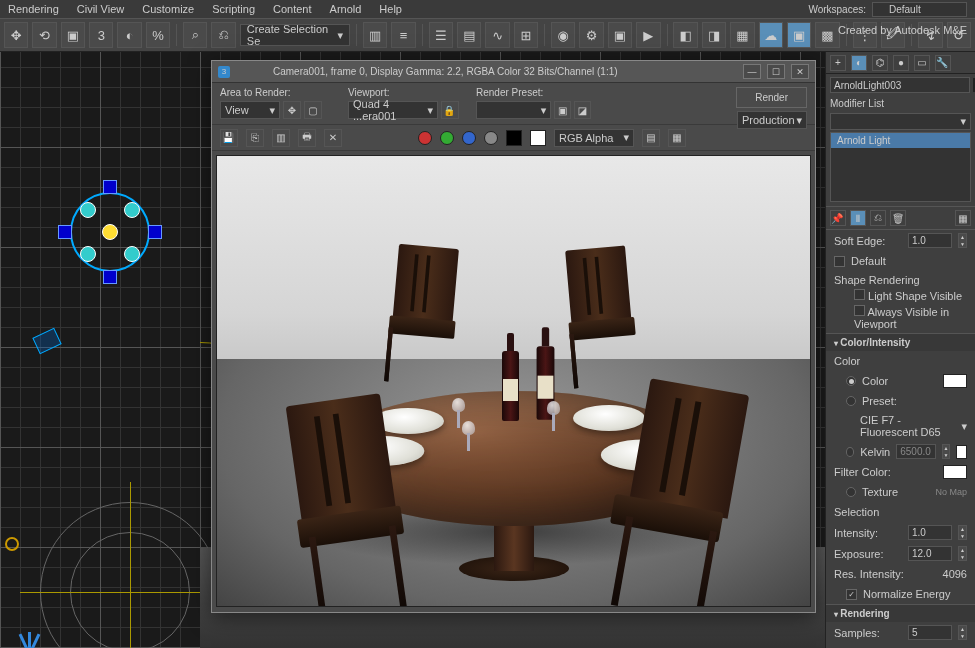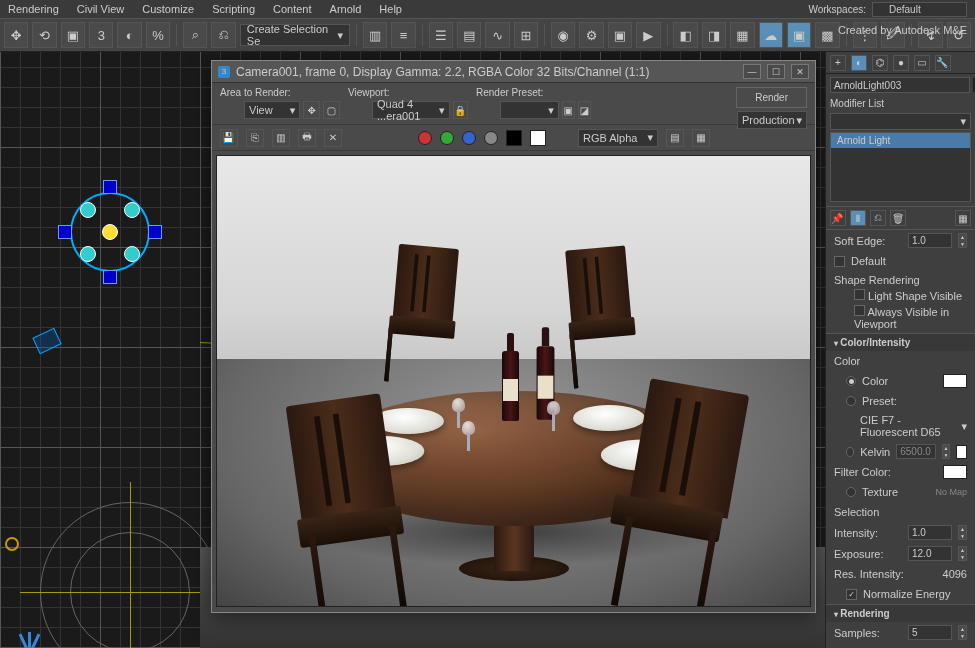--- a/index.html
+++ b/index.html
@@ -41,28 +41,28 @@
 
 .topright { position: absolute; top: 0; right: 0; display: flex; align-items: center; height: 18px; gap: 6px; padding-right: 8px; }
 .topright .lbl { font-size: 10px; }
 .topright input { background: #333; border: 1px solid #555; height: 15px; width: 95px; font-size: 10px; padding: 0 16px; color: #ccc; }
 .created { position: absolute; top: 24px; right: 8px; font-size: 11px; color: #ccc; }
 
 
 .rwin { position: absolute; top: 60px; left: 211px; width: 605px; height: 553px; background: #4a4a4a; border: 1px solid #888; box-shadow: 0 4px 20px rgba(0,0,0,0.5); }
 .rwin-title { height: 22px; background: #565656; display: flex; align-items: center; padding: 0 6px; gap: 6px; border-bottom: 1px solid #333; }
 .rwin-title .ico { width: 12px; height: 12px; background: #3388cc; border-radius: 2px; display:flex; align-items:center; justify-content:center; font-size:8px; }
-.rwin-title .t { flex: 1; font-size: 12px; }
+.rwin-title .t { flex: 1; font-size: 10px; margin-left: 37px; }
 .rwin-title .wbtn { width: 18px; height: 15px; border: 1px solid #777; background: #4a4a4a; display: flex; align-items: center; justify-content: center; font-size: 9px; cursor: pointer; }
 
 .rrow { display: flex; align-items: center; gap: 8px; padding: 4px 8px; border-bottom: 1px solid #3a3a3a; min-height: 24px; }
 .rrow1 { height: 42px; flex-wrap: wrap; align-items: flex-start; padding-top: 4px; }
 .rrow .group { display: flex; flex-direction: column; gap: 3px; }
 .rrow .lbl { font-size: 10px; }
-.sel { background: #333; border: 1px solid #555; height: 18px; padding: 0 4px; font-size: 10px; display: flex; align-items: center; justify-content: space-between; cursor: pointer; margin-left: 24px; }
+.sel { background: #333; border: 1px solid #555; height: 18px; padding: 0 4px; font-size: 10px; display: flex; align-items: center; justify-content: space-between; cursor: pointer; }
 .ibtn { width: 18px; height: 18px; background: #4a4a4a; border: 1px solid #555; display: flex; align-items: center; justify-content: center; cursor: pointer; font-size: 10px; }
 .rbtn { padding: 4px 18px; background: #4a4a4a; border: 1px solid #666; cursor: pointer; font-size: 10px; }
 
 .rrow2 { height: 26px; }
 .dot { width: 14px; height: 14px; border-radius: 50%; border: 1px solid #222; cursor: pointer; }
 .dot.red { background: #cc3333; }
 .dot.green { background: #33aa33; }
 .dot.blue { background: #3366cc; }
 .dot.gray { background: #888; }
 .swatch { width: 16px; height: 16px; border: 1px solid #222; cursor: pointer; }

